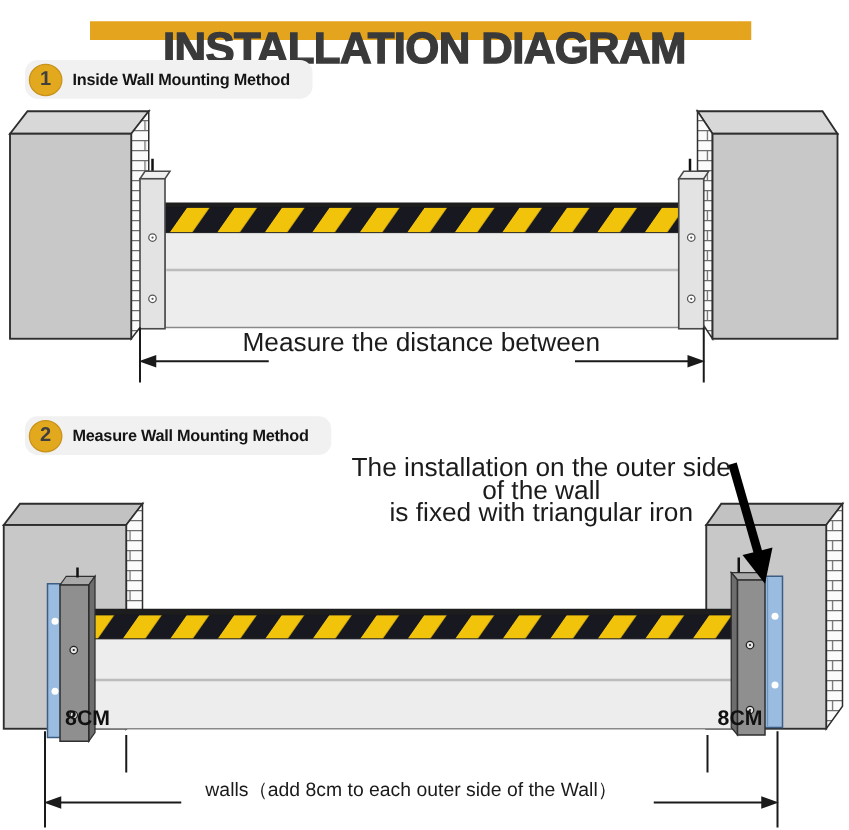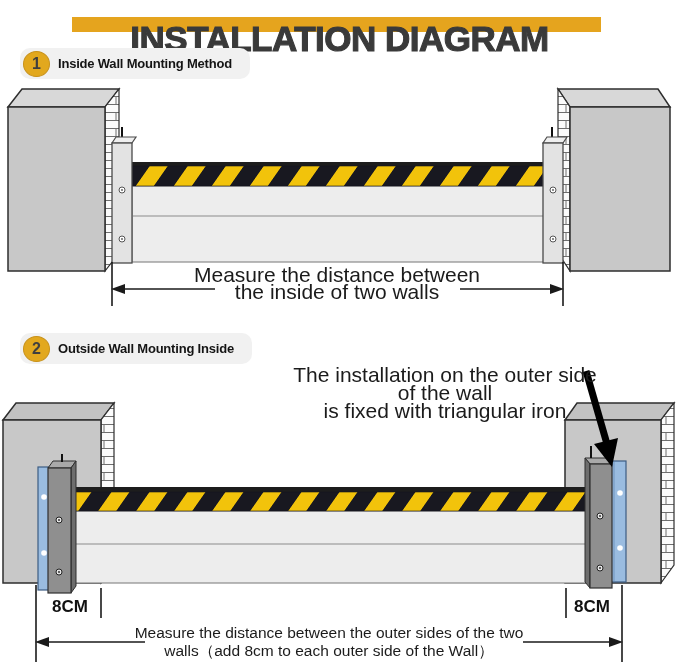--- a/index.html
+++ b/index.html
@@ -18,23 +18,23 @@
   .badge{width:25px;height:24px;border-radius:50%;background:#E2A81E;border:1px solid #c8921b;
          color:#3f3f3f;font-weight:bold;font-size:16px;line-height:24px;text-align:center;
          flex:0 0 auto;margin-right:8px;}
   .sec .h{font-size:13px;font-weight:bold;color:#141414;letter-spacing:-0.2px;white-space:nowrap;}
   #sec1{top:48px;}
   #sec2{top:333px;}
 
   
   .measure{position:absolute;text-align:center;font-size:21px;line-height:17px;color:#1b1b1b;}
   #m1{left:187px;top:266px;width:300px;}
-  #note{left:284px;top:366px;width:322px;line-height:18px;}
+  #note{left:272px;top:366px;width:322px;line-height:18px;}
   #m2{left:98px;top:624px;width:462px;font-size:15.5px;line-height:18px;}
-  .cm{position:absolute;top:597px;width:60px;text-align:center;
+  .cm{position:absolute;top:565px;width:60px;text-align:center;
       font-weight:bold;font-size:17px;color:#111;}
   #cmL{left:40px;}
   #cmR{left:562px;}
 
   svg{position:absolute;top:0;left:0;}
 </style>
 </head>
 <body>
 
 <svg width="679" height="664" viewBox="0 0 679 664">
@@ -179,32 +179,30 @@
 <div id="title-bar"></div>
 <h1 id="title">INSTALLATION DIAGRAM</h1>
 
 <div class="sec" id="sec1">
   <span class="badge">1</span>
   <span class="h">Inside Wall Mounting Method</span>
 </div>
 
 <div class="measure" id="m1">
   <div>Measure the distance between</div>
-  <div>the inside of two walls</div>
 </div>
 
 <div class="sec" id="sec2">
   <span class="badge">2</span>
-  <span class="h">Outside Wall Mounting Inside</span>
+  <span class="h">Measure Wall Mounting Method</span>
 </div>
 
 <div class="measure" id="note">
   <div>The installation on the outer side of the wall</div>
   <div>is fixed with triangular iron</div>
 </div>
 
 <div class="cm" id="cmL">8CM</div>
 <div class="cm" id="cmR">8CM</div>
 
 <div class="measure" id="m2">
-  <div>Measure the distance between the outer sides of the two</div>
   <div>walls（add 8cm to each outer side of the Wall）</div>
 </div>
 
 </body></html>

